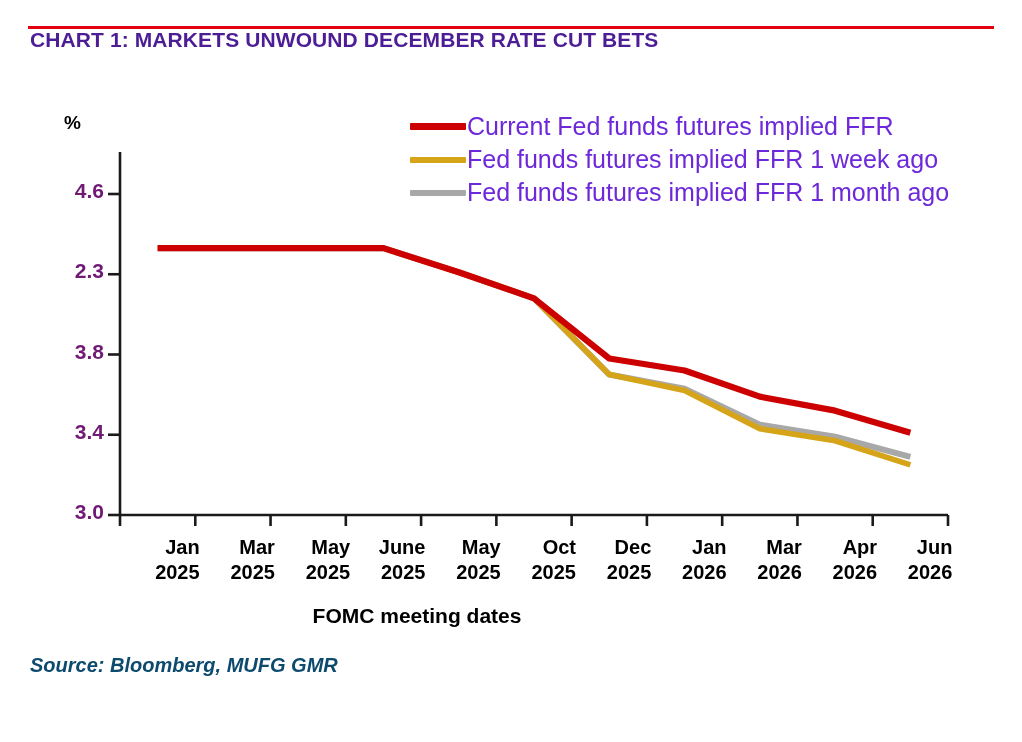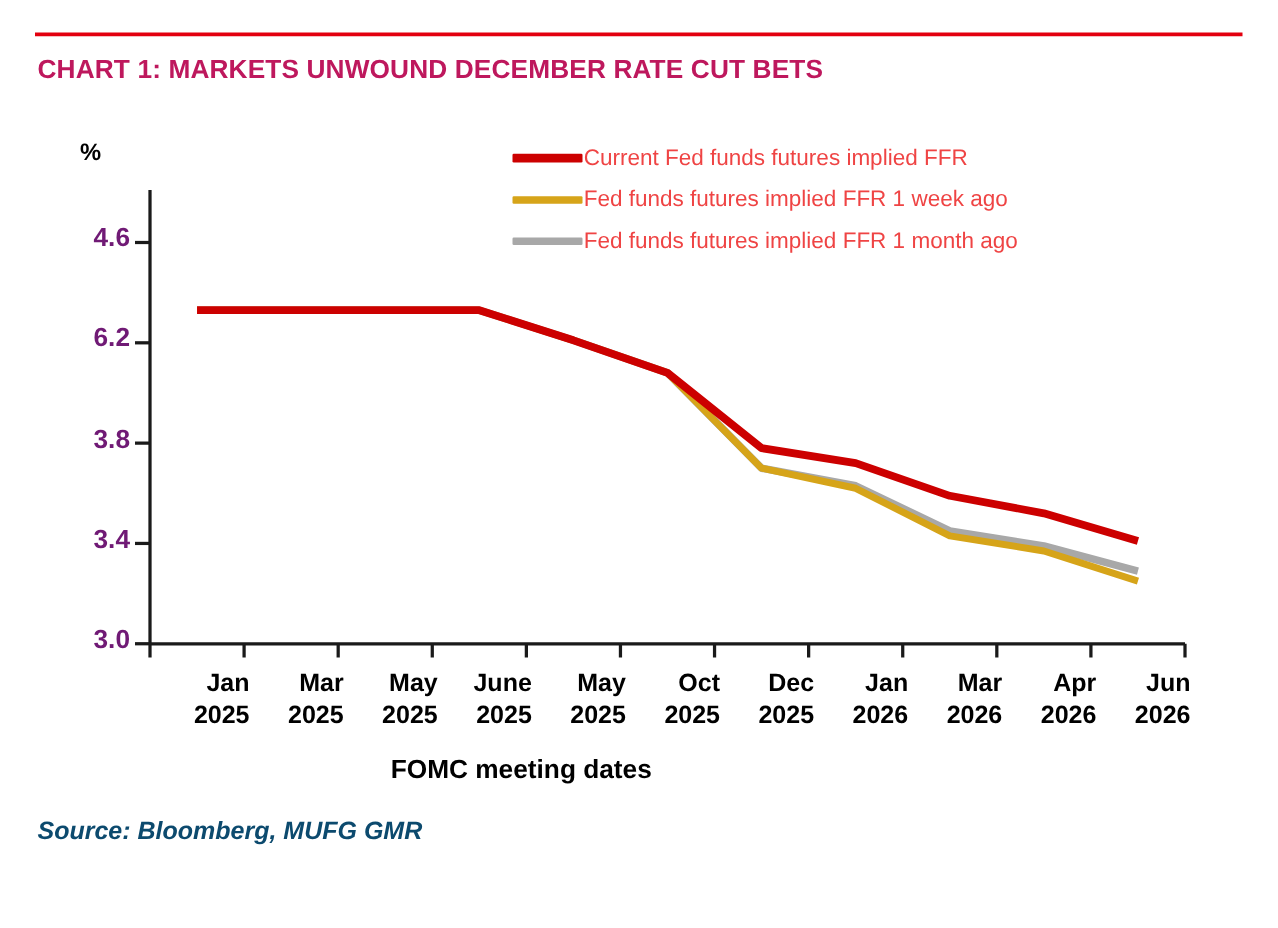--- a/index.html
+++ b/index.html
@@ -30,25 +30,25 @@
     top: 26px;
     width: 966px;
     height: 3px;
     background: #E3000F;
   }
 
   
   .chart-title {
     position: absolute;
     left: 30px;
-    top: 44px;
+    top: 28px;
     font-size: 21px;
     font-weight: 700;
     letter-spacing: 0.1px;
-    color: #be185d;
+    color: #4c1d95;
     white-space: nowrap;
   }
 
   
   .plot-wrap {
     position: absolute;
     left: 0;
     top: 0;
     width: 1022px;
     height: 742px;
@@ -73,22 +73,22 @@
     height: 33px;
   }
   .legend-swatch {
     width: 56px;
     height: 6px;
     border-radius: 1px;
     flex: 0 0 auto;
   }
   .legend-swatch.thick { height: 7px; }
   .legend-label {
-    font-size: 18px;
-    color: #ef4444;
+    font-size: 25px;
+    color: #6d28d9;
     margin-left: 1px;
     white-space: nowrap;
   }
 
   
   .axis-unit {
     position: absolute;
     left: 64px;
     top: 112px;
     font-size: 19px;
@@ -180,21 +180,21 @@
         </g>
     </svg>
   </div>
 
   <div class="axis-unit">%</div>
 
   <div id="ytick-labels">
       <div class="ytick-label" style="left: 42px; top: 500px;">3.0</div>
       <div class="ytick-label" style="left: 42px; top: 419.75px;">3.4</div>
       <div class="ytick-label" style="left: 42px; top: 339.5px;">3.8</div>
-      <div class="ytick-label" style="left: 42px; top: 259.25px;">6.2</div>
+      <div class="ytick-label" style="left: 42px; top: 259.25px;">2.3</div>
       <div class="ytick-label" style="left: 42px; top: 179px;">4.6</div>
     </div>
   <div id="xtick-labels">
       <div class="xtick-label" style="left: 115.636px; top: 535px;">
         <span>Jan</span>
         <span>2025</span>
       </div>
       <div class="xtick-label" style="left: 190.909px; top: 535px;">
         <span>Mar</span>
         <span>2025</span>

